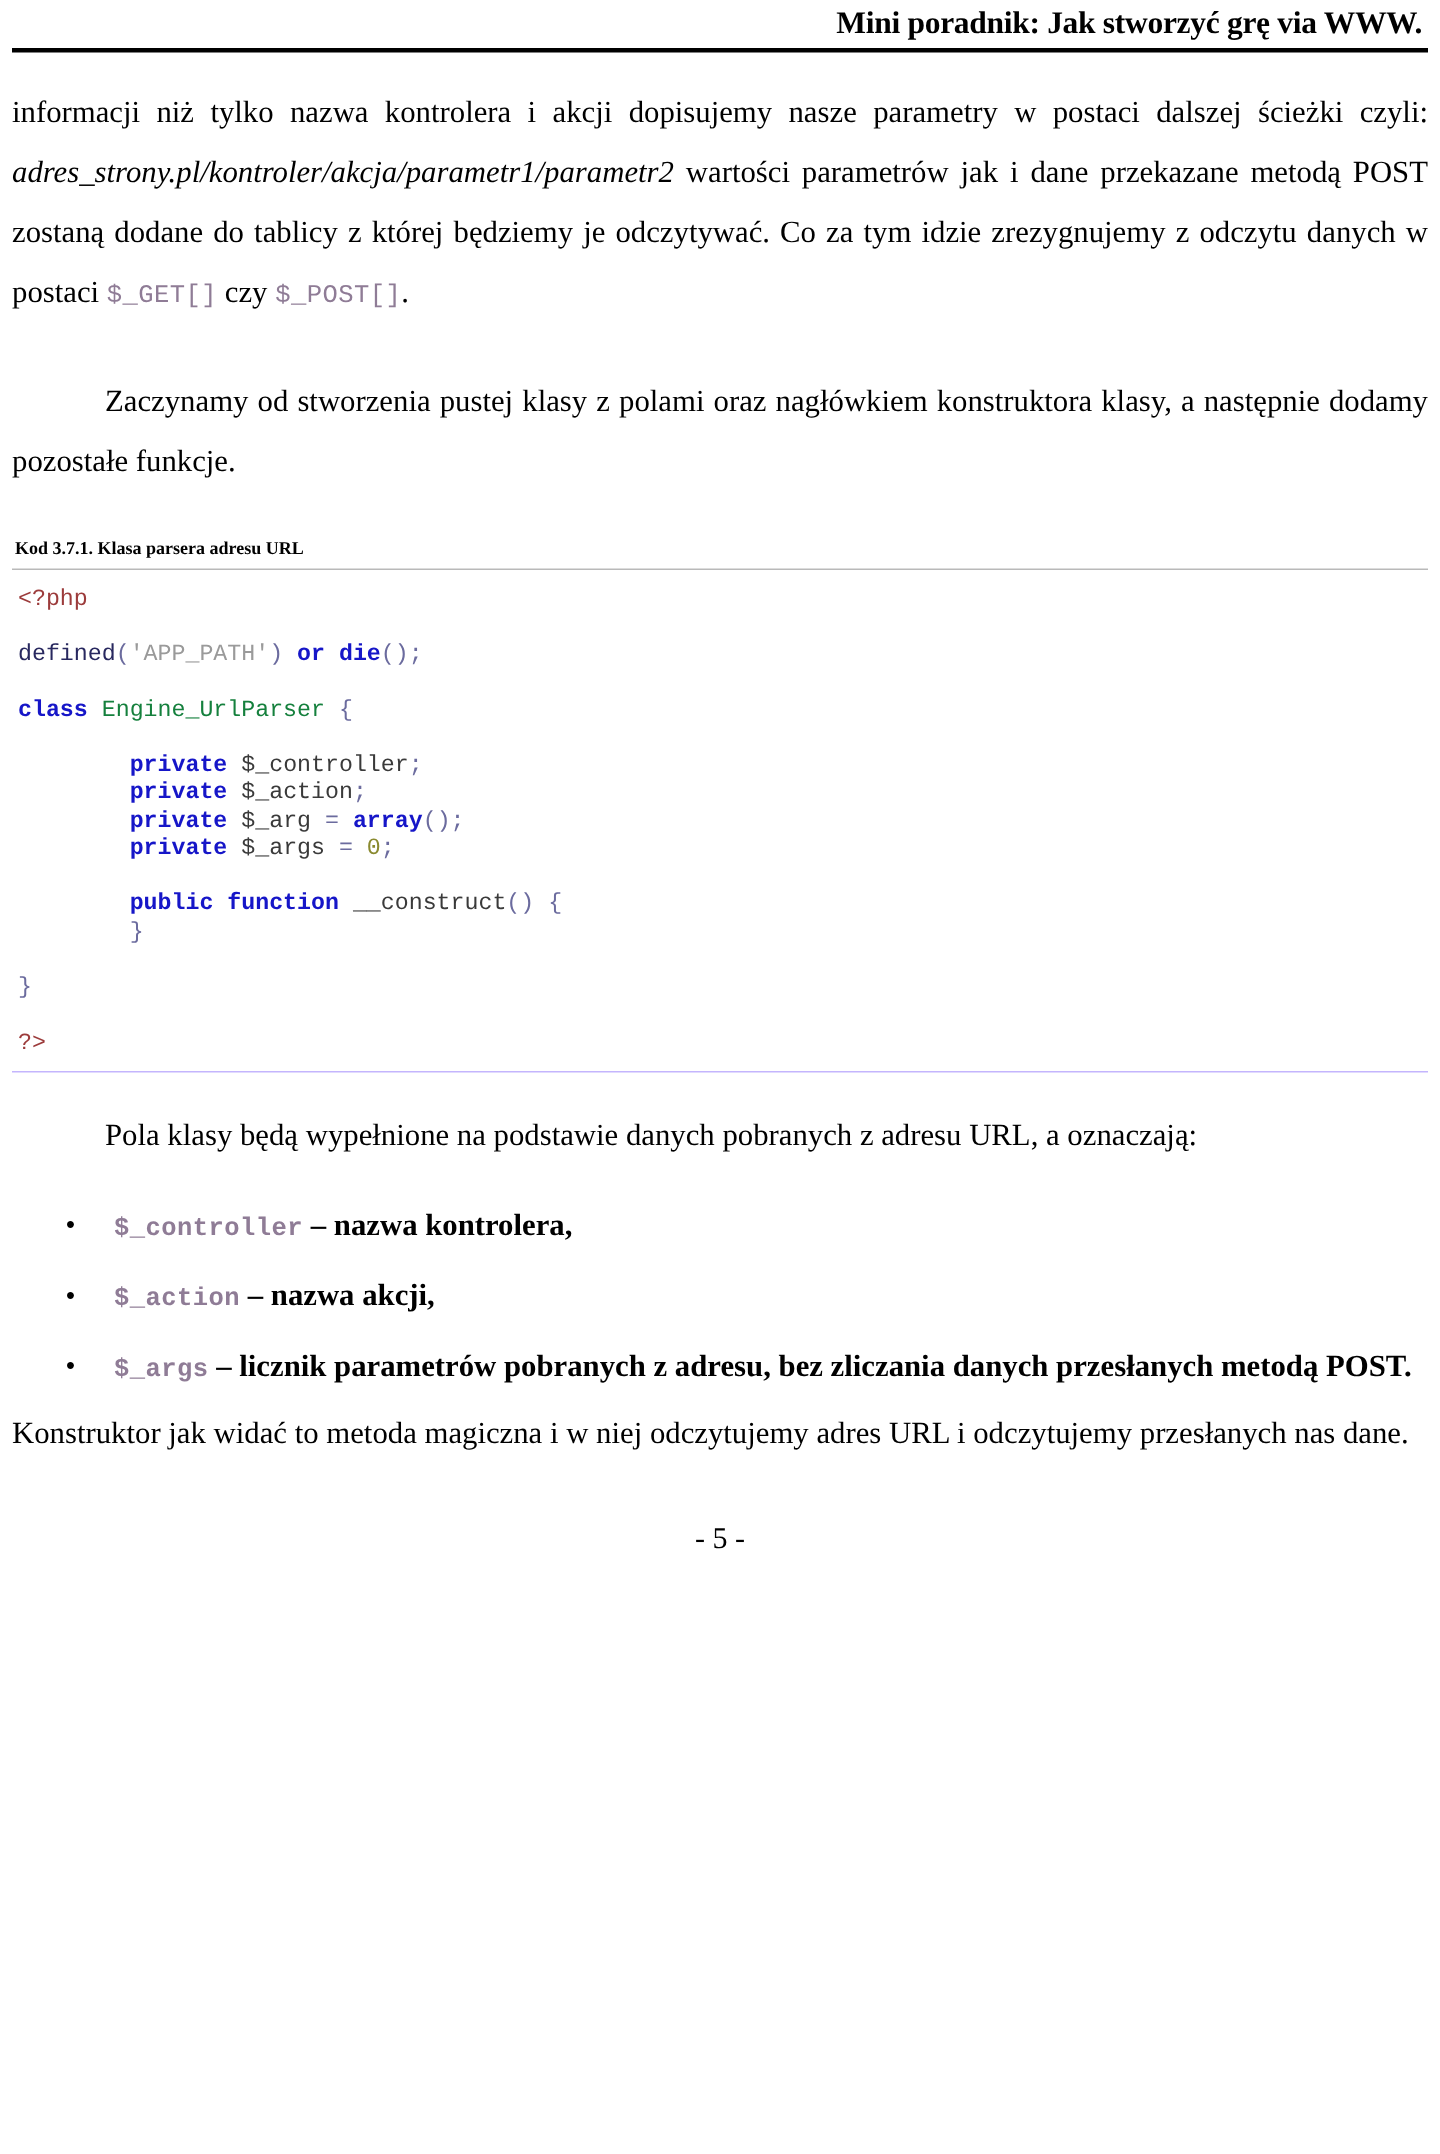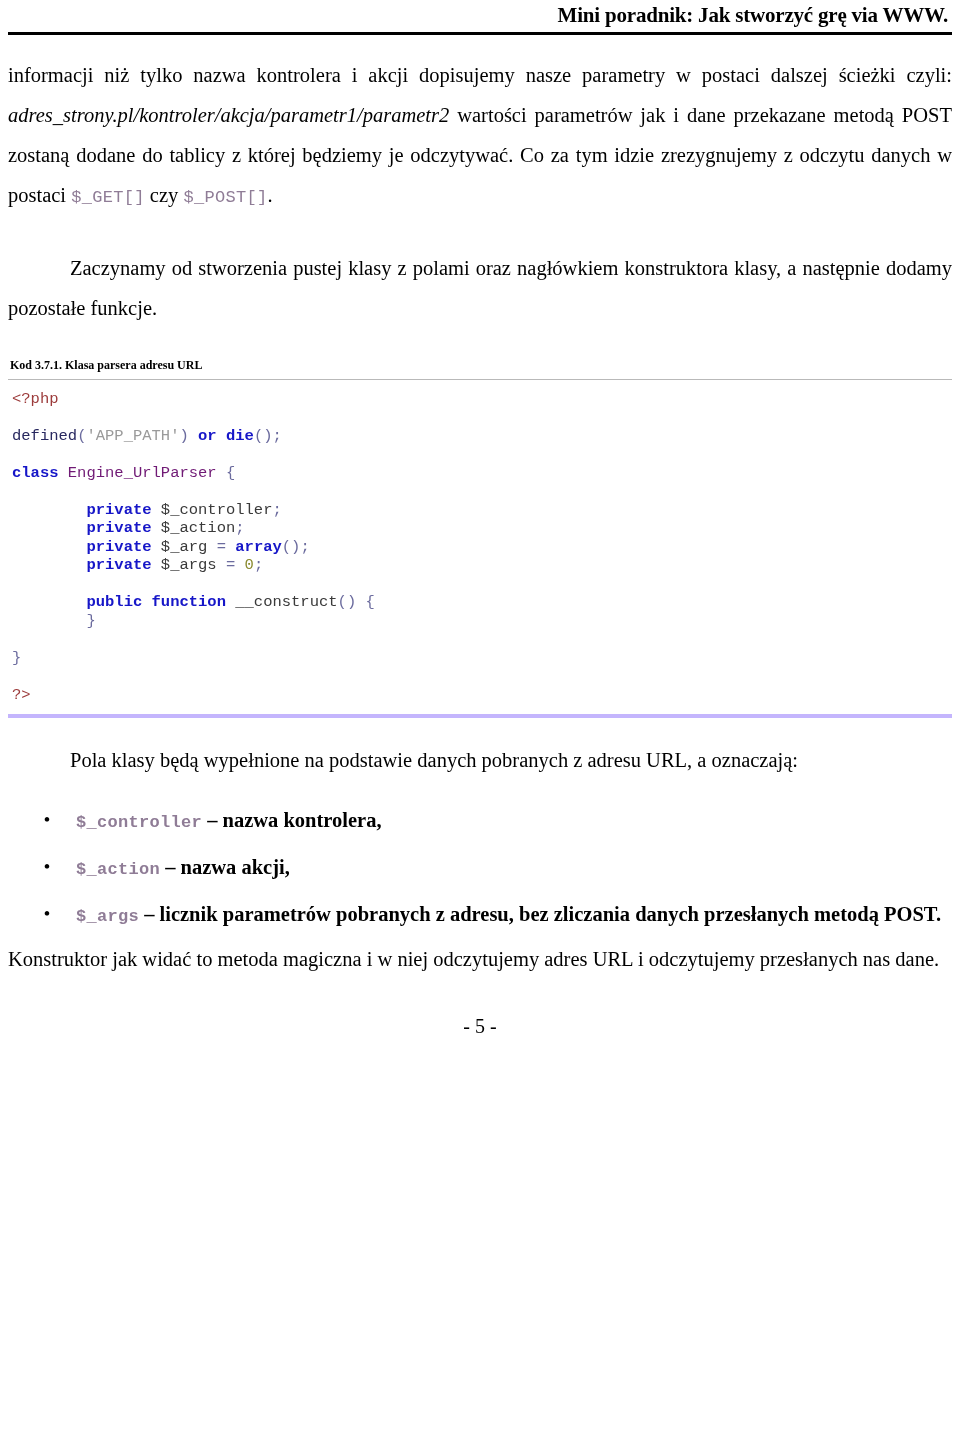--- a/index.html
+++ b/index.html
@@ -79,32 +79,32 @@
     height: 0;
   }
 
   
   .code-block {
     font-family: "Liberation Mono", "DejaVu Sans Mono", monospace;
     font-size: 15.5px;
     line-height: 18.5px;
     white-space: pre;
     padding: 10px 0 10px 4px;
-    border-bottom: 4px solid #c4b5fd;
+    border-bottom: 1px solid #c4b5fd;
     color: #1a1a1a;
   }
   .code-block .ln { display: block; min-height: 18.5px; }
   .c-php   { color: #9c3b3b; }
   .c-kw    { color: #1616c8; font-weight: bold; }
   .c-fn    { color: #28285f; }
   .c-str   { color: #9a9a9a; }
   .c-var   { color: #3a3a3a; }
   .c-num   { color: #8a8a2f; }
   .c-punct { color: #6b6b9e; }
-  .c-plain { color: #701a75; text-align: right; }
+  .c-plain { color: #15803d; text-align: right; }
 
   
   .bullets {
     list-style: none;
     margin: 0;
     padding: 0;
     font-weight: bold;
   }
   .bullets li {
     position: relative;

